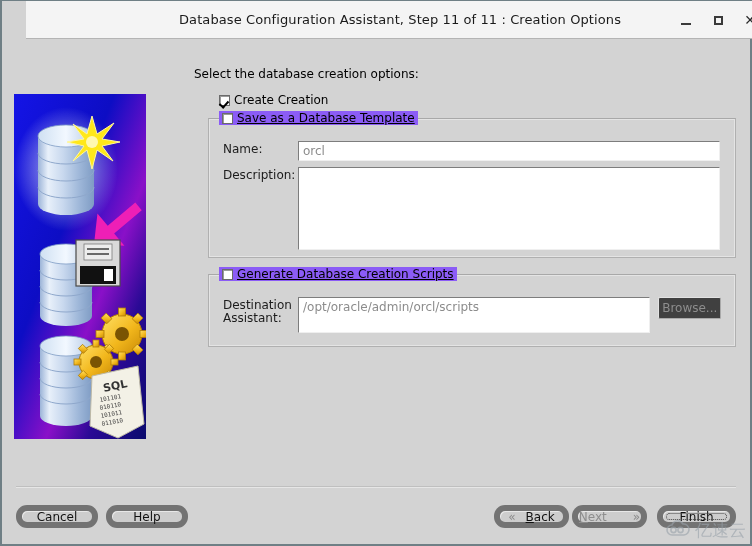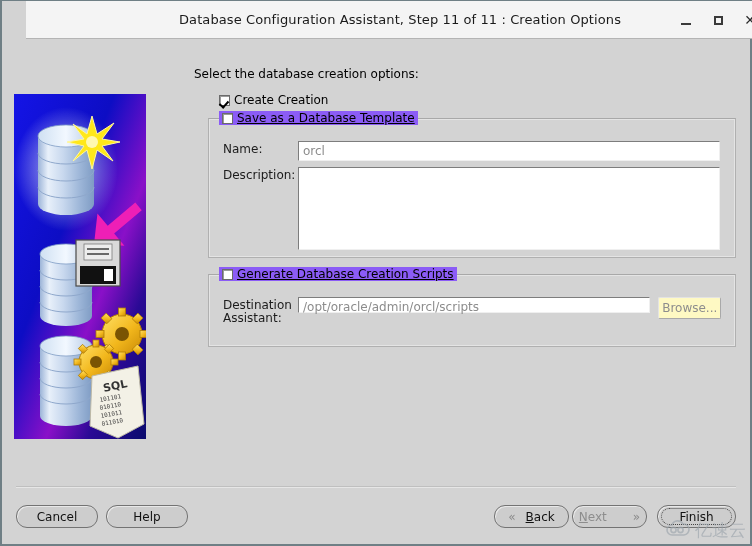--- a/index.html
+++ b/index.html
@@ -204,28 +204,28 @@
     border-right-color: #efefef;
     border-bottom-color: #efefef;
     font-size: 12px;
     color: #8c8c8c;
     padding: 2px 4px;
     font-family: "DejaVu Sans", "Liberation Sans", sans-serif;
     line-height: 14px;
   }
   .txt-name { width: 422px; height: 20px; }
   .txt-desc { width: 422px; height: 83px; }
-  .txt-dest { width: 355px; height: 16px; }
+  .txt-dest { width: 355px; height: 36px; }
 
   .browse-btn {
     margin-left: 8px;
     width: 63px;
     height: 22px;
     box-sizing: border-box;
-    background: #fef9c3;
+    background: #404040;
     border: 1px solid #a9a9a9;
     border-top-color: #e3e3e3;
     border-left-color: #e3e3e3;
     border-radius: 2px;
     color: #8d8d8d;
     font-size: 12px;
     display: flex;
     align-items: center;
     justify-content: center;
     font-family: "DejaVu Sans", "Liberation Sans", sans-serif;
@@ -244,21 +244,21 @@
   .footer {
     position: absolute;
     left: 0; right: 0;
     bottom: 0;
     height: 56px;
   }
   .pill {
     position: absolute;
     box-sizing: border-box;
     background: #cdcdcd;
-    border: 1px solid #737373;
+    border: 6px solid #737373;
     border-radius: 11px;
     height: 23px;
     display: flex;
     align-items: center;
     justify-content: center;
     font-size: 12px;
     color: #111;
     box-shadow: inset 1px 1px 0 #e8e8e8;
     font-family: "DejaVu Sans", "Liberation Sans", sans-serif;
     cursor: default;

